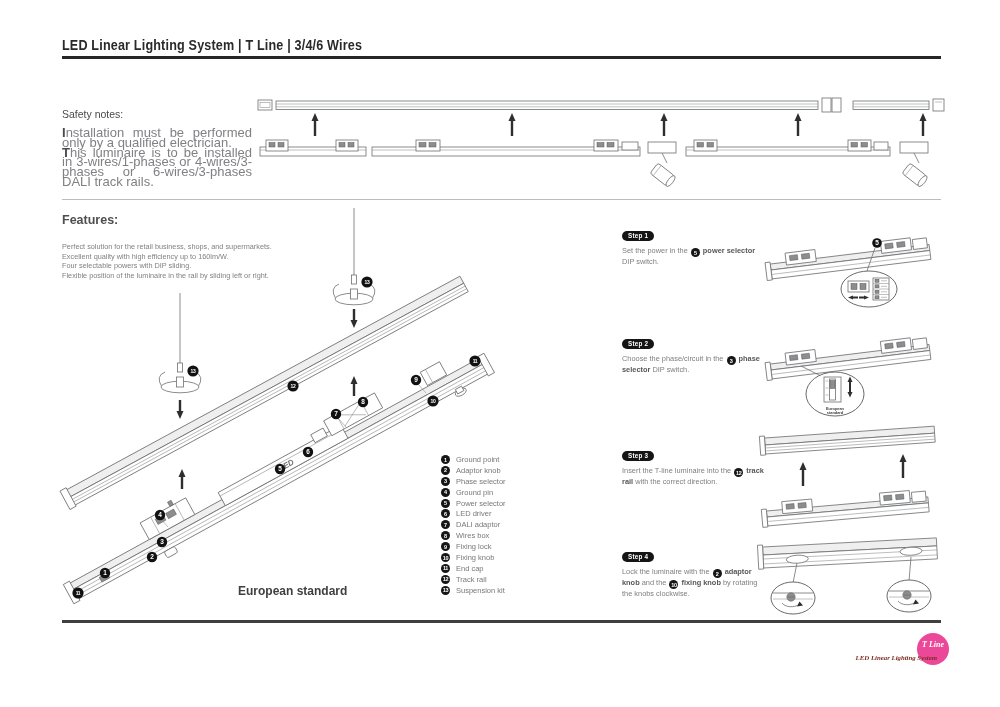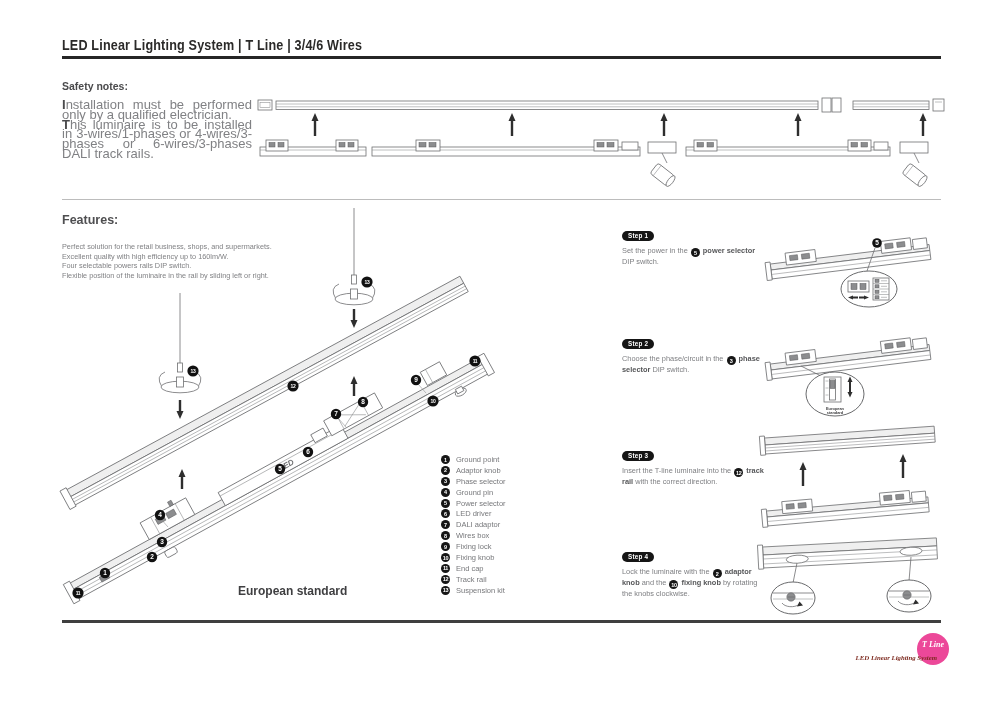--- a/index.html
+++ b/index.html
@@ -7,21 +7,21 @@
        font-family:"Liberation Sans",sans-serif;color:#77787b;}
   .abs{position:absolute;}
   
   .title{left:62px;top:36px;font-size:15px;font-weight:bold;color:#2b2a29;
          transform:scaleX(.84);transform-origin:0 50%;white-space:nowrap;letter-spacing:.2px;}
   .hrule{left:62px;top:56px;width:879px;height:3px;background:#262626;}
   .thinrule{left:62px;top:199px;width:879px;height:1px;background:#bcbcbc;}
   .frule{left:62px;top:620px;width:879px;height:2.5px;background:#3f3f3f;}
   
   .safety{left:62px;top:80px;width:190px;}
-  .safety-h{font-size:10.5px;font-weight:bold;color:#4a4a4c;margin-bottom:8px;}
+  .safety-h{font-size:10.5px;font-weight:normal;color:#4a4a4c;margin-bottom:8px;margin-top:28px;}
   .safety-line{font-size:13px;line-height:9.8px;color:#808184;text-align:justify;}
   .safety-line::first-letter{font-weight:bold;color:#4a4a4c;}
   .features{left:62px;top:213px;width:270px;}
   .features-h{font-size:12.5px;font-weight:bold;color:#4f4f51;margin-bottom:15px;}
   .feature-line{font-size:7.3px;line-height:9.6px;color:#808184;}
   
   .legend{left:441px;top:455px;width:165px;}
   .part-row{display:flex;align-items:flex-start;gap:6px;height:10.9px;}
   .nbadge{display:inline-flex;align-items:center;justify-content:center;flex:0 0 auto;
           width:9px;height:9px;border-radius:50%;background:#161616;color:#fff;
@@ -151,21 +151,21 @@
       <line x1="4" y1="0" x2="4" y2="13" class="lt"></line>
       <ellipse cx="21" cy="6.5" rx="2.6" ry="6.5" class="fw"></ellipse>
     </g>
   </g>
 </svg>
 
 <div class="abs features">
   <div class="features-h">Features:</div>
   <div class="feature-line">Perfect solution for the retail business, shops, and supermarkets.</div>
   <div class="feature-line">Excellent quality with high efficiency up to 160lm/W.</div>
-  <div class="feature-line">Four selectable powers rails DIP switch.</div>
+  <div class="feature-line">Four selectable powers with DIP sliding.</div>
   <div class="feature-line">Flexible position of the luminaire in the rail by sliding left or right.</div>
 </div>
 
 <svg class="abs" style="left:40px;top:205px;" width="580" height="415" viewBox="0 0 580 415">
 
   <g>
     <line x1="314" y1="3" x2="314" y2="78" class="ln"></line>
     <rect x="311.5" y="70" width="5" height="9" class="fw"></rect>
     <path d="M 296 94 q -7 -11 3 -15" class="ln"></path>
     <path d="M 332 94 q 7 -11 -3 -15" class="ln"></path>

